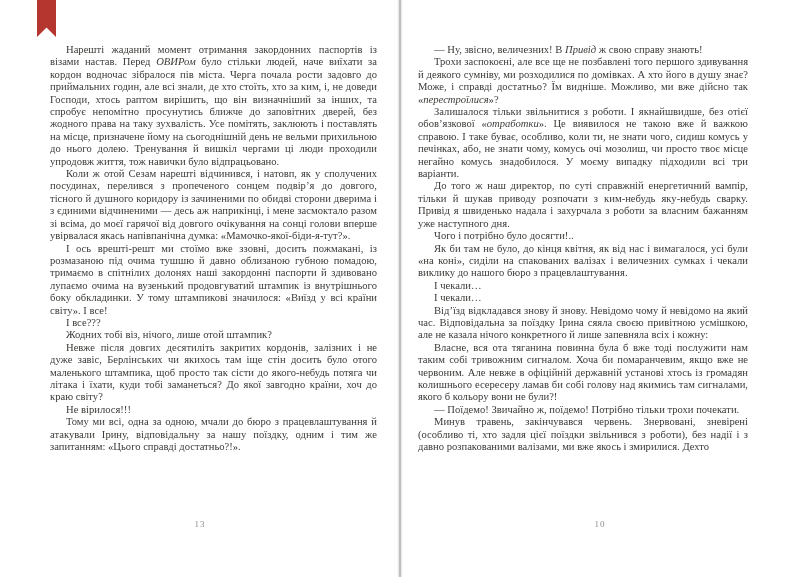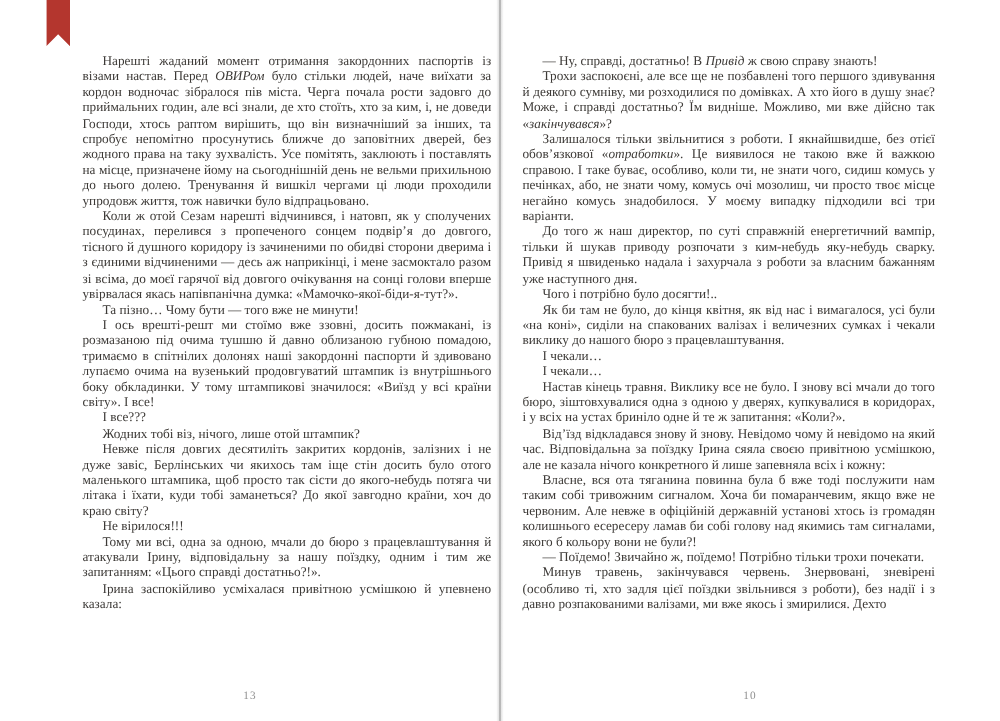--- a/index.html
+++ b/index.html
@@ -18,28 +18,28 @@
   .page-text {
     position: absolute; top: 44px;
     font-size: 10.6px;
     line-height: 12.4px;
     color: #3d3a37;
     text-align: justify;
     hyphens: auto;
     -webkit-hyphens: auto;
     overflow-wrap: break-word;
   }
-  .left  .page-text { left: 66px; width: 327px; }
+  .left  .page-text { left: 50px; width: 327px; }
   .right .page-text { left: 18px; width: 330px; }
 
   p.para { margin: 0; text-indent: 16px; }
   p.para em { font-style: italic; }
 
   .page-number {
-    position: absolute; top: 551px; left: 0; width: 100%;
+    position: absolute; top: 519px; left: 0; width: 100%;
     text-align: center;
     font-size: 9px;
     letter-spacing: 1px;
     color: #8f8f8f;
   }
 
   .gutter {
     position: absolute; left: 397px; top: 0; width: 6px; height: 577px;
     background: linear-gradient(90deg,
       rgba(130,130,130,0) 0%,
@@ -57,45 +57,42 @@
 </style>
 </head>
 <body>
 
 <div class="spread">
 
   <div class="page left">
     <div class="page-text" style="color: rgb(61, 58, 55);">
         <p class="para"><span>Нарешті жаданий момент отримання закордонних паспортів із візами настав. Перед </span><em>ОВИРом</em><span> було стільки людей, наче виїхати за кордон водночас зібралося пів міста. Черга почала рости задовго до приймальних годин, але всі знали, де хто стоїть, хто за ким, і, не доведи Господи, хтось раптом вирішить, що він визначніший за інших, та спробує непомітно просунутись ближче до заповітних дверей, без жодного права на таку зухвалість. Усе помітять, заклюють і поставлять на місце, призначене йому на сьогоднішній день не вельми прихильною до нього долею. Тренування й вишкіл чергами ці люди проходили упродовж життя, тож навички було відпрацьовано.</span></p>
         <p class="para"><span>Коли ж отой Сезам нарешті відчинився, і натовп, як у сполучених посудинах, перелився з пропеченого сонцем подвір’я до довгого, тісного й душного коридору із зачиненими по обидві сторони дверима і з єдиними відчиненими — десь аж наприкінці, і мене засмоктало разом зі всіма, до моєї гарячої від довгого очікування на сонці голови вперше увірвалася якась напівпанічна думка: «Мамочко-якої-біди-я-тут?».</span></p>
-        <p class="para"><span>Та пізно… Чому бути — того вже не минути!</span></p>
         <p class="para"><span>І ось врешті-решт ми стоїмо вже ззовні, досить пожмакані, із розмазаною під очима тушшю й давно облизаною губною помадою, тримаємо в спітнілих долонях наші закордонні паспорти й здивовано лупаємо очима на вузенький продовгуватий штампик із внутрішнього боку обкладинки. У тому штампикові значилося: «Виїзд у всі країни світу». І все!</span></p>
         <p class="para"><span>І все???</span></p>
         <p class="para"><span>Жодних тобі віз, нічого, лише отой штампик?</span></p>
         <p class="para"><span>Невже після довгих десятиліть закритих кордонів, залізних і не дуже завіс, Берлінських чи якихось там іще стін досить було отого маленького штампика, щоб просто так сісти до якого-небудь потяга чи літака і їхати, куди тобі заманеться? До якої завгодно країни, хоч до краю світу?</span></p>
         <p class="para"><span>Не вірилося!!!</span></p>
         <p class="para"><span>Тому ми всі, одна за одною, мчали до бюро з працевлаштування й атакували Ірину, відповідальну за нашу поїздку, одним і тим же запитанням: «Цього справді достатньо?!».</span></p>
-        <p class="para"><span>Ірина заспокійливо усміхалася привітною усмішкою й упевнено казала:</span></p>
       </div>
     <div class="page-number" style="color: rgb(143, 143, 143);">13</div>
   </div>
 
   <div class="gutter"></div>
 
   <div class="page right">
     <div class="page-text" style="color: rgb(61, 58, 55);">
-        <p class="para"><span>— Ну, справді, достатньо! В </span><em>Привід</em><span> ж свою справу знають!</span></p>
-        <p class="para"><span>Трохи заспокоєні, але все ще не позбавлені того першого здивування й деякого сумніву, ми розходилися по домівках. А хто його в душу знає? Може, і справді достатньо? Їм видніше. Можливо, ми вже дійсно так «</span><em>закінчувався</em><span>»?</span></p>
+        <p class="para"><span>— Ну, звісно, величезних! В </span><em>Привід</em><span> ж свою справу знають!</span></p>
+        <p class="para"><span>Трохи заспокоєні, але все ще не позбавлені того першого здивування й деякого сумніву, ми розходилися по домівках. А хто його в душу знає? Може, і справді достатньо? Їм видніше. Можливо, ми вже дійсно так «</span><em>перестроїлися</em><span>»?</span></p>
         <p class="para"><span>Залишалося тільки звільнитися з роботи. І якнайшвидше, без отієї обов’язкової «</span><em>отработки</em><span>». Це виявилося не такою вже й важкою справою. І таке буває, особливо, коли ти, не знати чого, сидиш комусь у печінках, або, не знати чому, комусь очі мозолиш, чи просто твоє місце негайно комусь знадобилося. У моєму випадку підходили всі три варіанти.</span></p>
         <p class="para"><span>До того ж наш директор, по суті справжній енергетичний вампір, тільки й шукав приводу розпочати з ким-небудь яку-небудь сварку. Привід я швиденько надала і захурчала з роботи за власним бажанням уже наступного дня.</span></p>
         <p class="para"><span>Чого і потрібно було досягти!..</span></p>
         <p class="para"><span>Як би там не було, до кінця квітня, як від нас і вимагалося, усі були «на коні», сиділи на спакованих валізах і величезних сумках і чекали виклику до нашого бюро з працевлаштування.</span></p>
         <p class="para"><span>І чекали…</span></p>
         <p class="para"><span>І чекали…</span></p>
-        <p class="para"><span>Настав кінець травня. Виклику все не було. І знову всі мчали до того бюро, зіштовхувалися одна з одною у дверях, купкувалися в коридорах, і у всіх на устах бриніло одне й те ж запитання: «Коли?».</span></p>
         <p class="para"><span>Від’їзд відкладався знову й знову. Невідомо чому й невідомо на який час. Відповідальна за поїздку Ірина сяяла своєю привітною усмішкою, але не казала нічого конкретного й лише запевняла всіх і кожну:</span></p>
         <p class="para"><span>Власне, вся ота тяганина повинна була б вже тоді послужити нам таким собі тривожним сигналом. Хоча би помаранчевим, якщо вже не червоним. Але невже в офіційній державній установі хтось із громадян колишнього есересеру ламав би собі голову над якимись там сигналами, якого б кольору вони не були?!</span></p>
         <p class="para"><span>— Поїдемо! Звичайно ж, поїдемо! Потрібно тільки трохи почекати.</span></p>
         <p class="para"><span>Минув травень, закінчувався червень. Знервовані, зневірені (особливо ті, хто задля цієї поїздки звільнився з роботи), без надії і з давно розпакованими валізами, ми вже якось і змирилися. Дехто</span></p>
       </div>
     <div class="page-number" style="color: rgb(143, 143, 143);">10</div>
   </div>
 
   <div class="bookmark" style="background: rgb(180, 54, 46);"></div>
 

